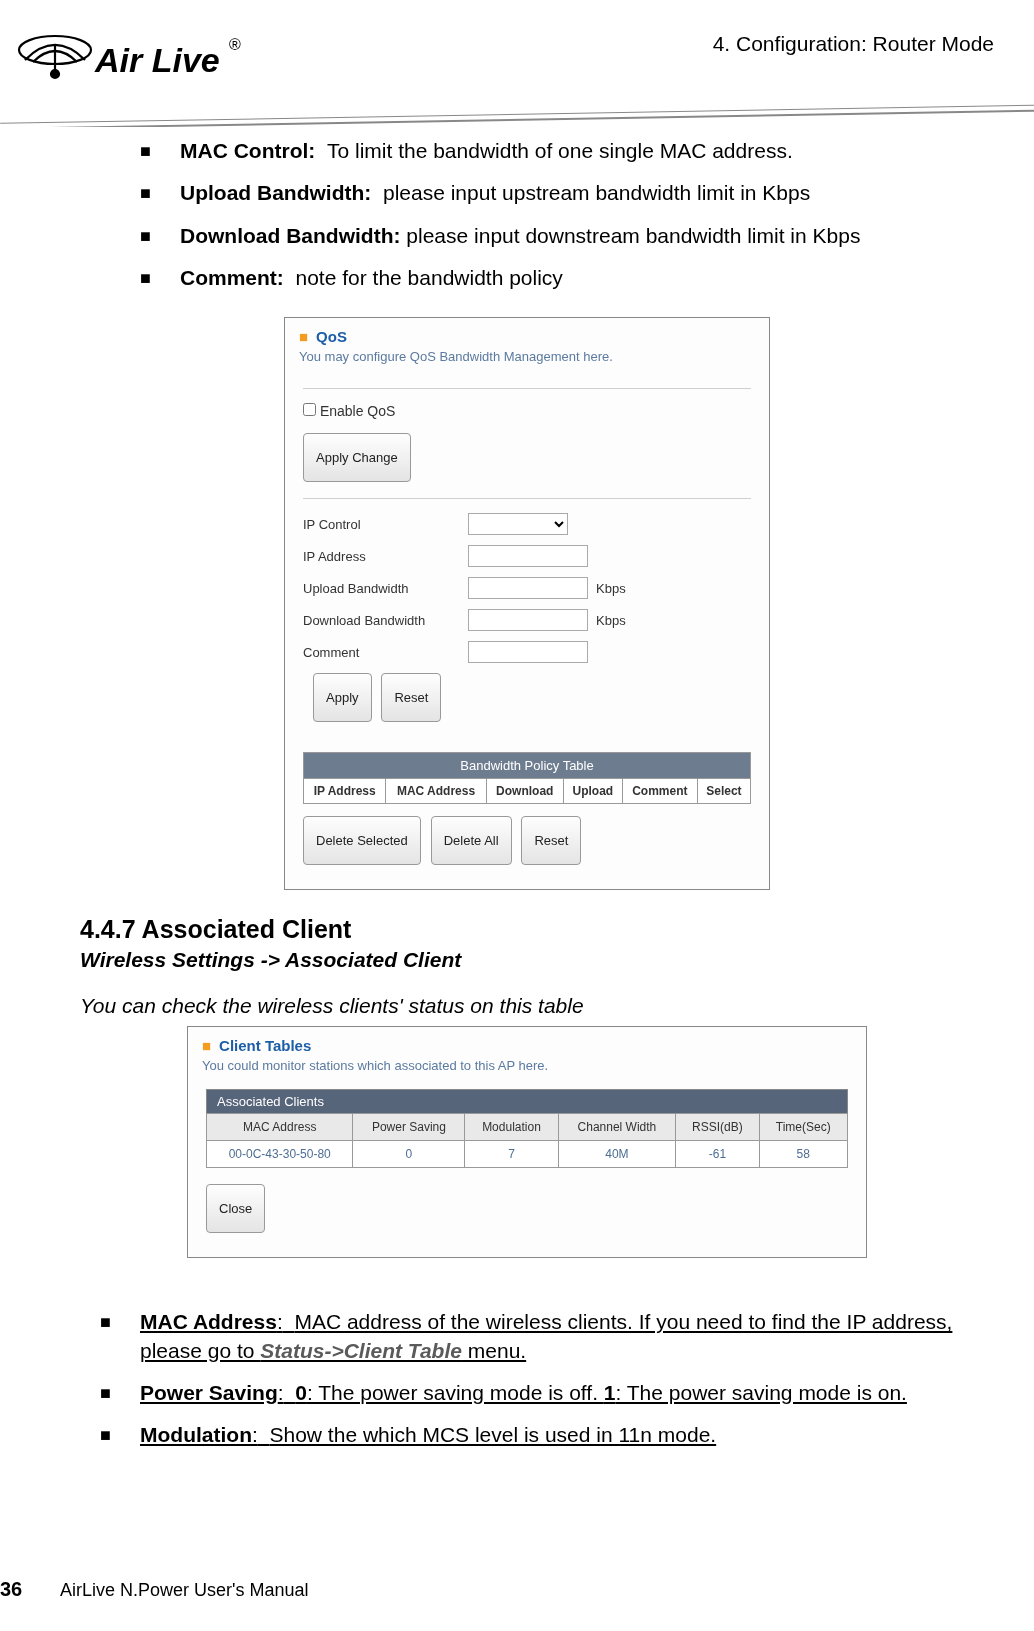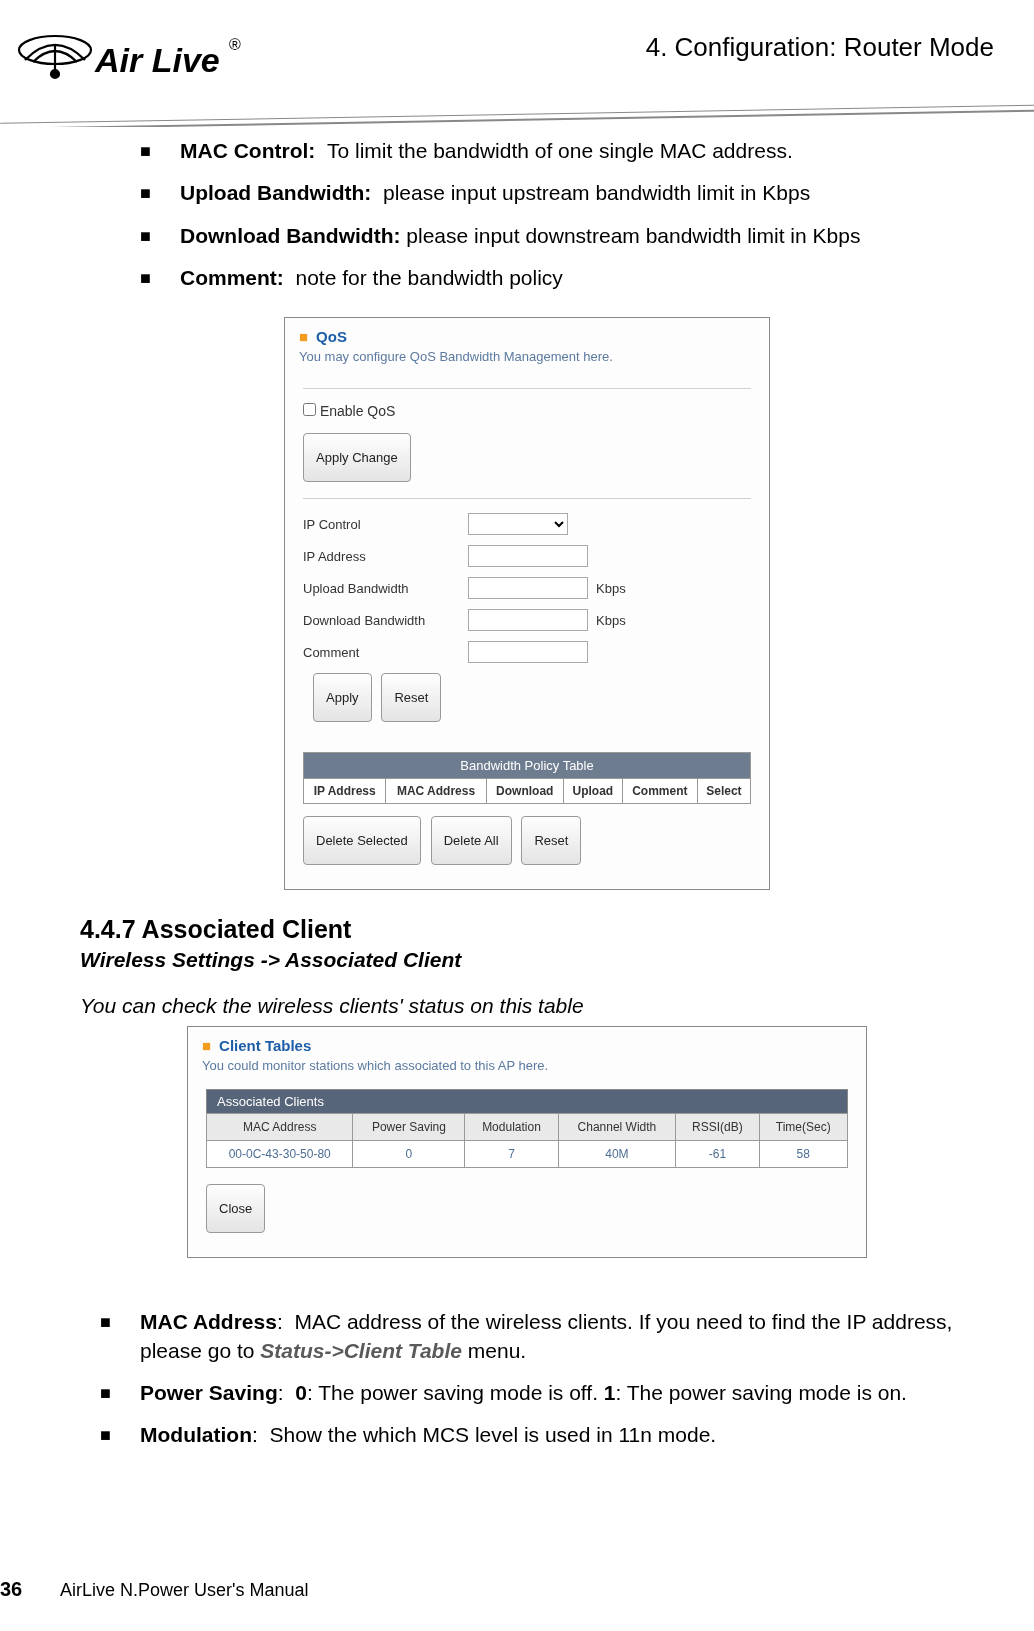--- a/index.html
+++ b/index.html
@@ -19,21 +19,21 @@
   }
   .logo {
     position: absolute;
     top: 10px;
     left: 15px;
   }
   .header-title {
     position: absolute;
     top: 20px;
     right: 40px;
-    font-size: 26px;
+    font-size: 21px;
   }
   .header-divider {
     position: absolute;
     top: 85px;
     left: 0;
     right: 0;
     height: 30px;
     overflow: hidden;
   }
   .hd-line1 { border-top: 1px solid #888; width: 110%; transform: rotate(-1deg); transform-origin: right; margin-top: 6px; }
@@ -55,20 +55,21 @@
   ul.bullets > li::before {
     content: "■";
     position: absolute;
     left: 0;
     top: 2px;
     font-size: 18px;
   }
   ul.bullets-wide {
     list-style: none;
     margin-left: 20px;
+    text-decoration: underline;
   }
   ul.bullets-wide > li {
     position: relative;
     padding-left: 40px;
     margin-bottom: 14px;
     line-height: 1.35;
   }
   ul.bullets-wide > li::before {
     content: "■";
     position: absolute;

